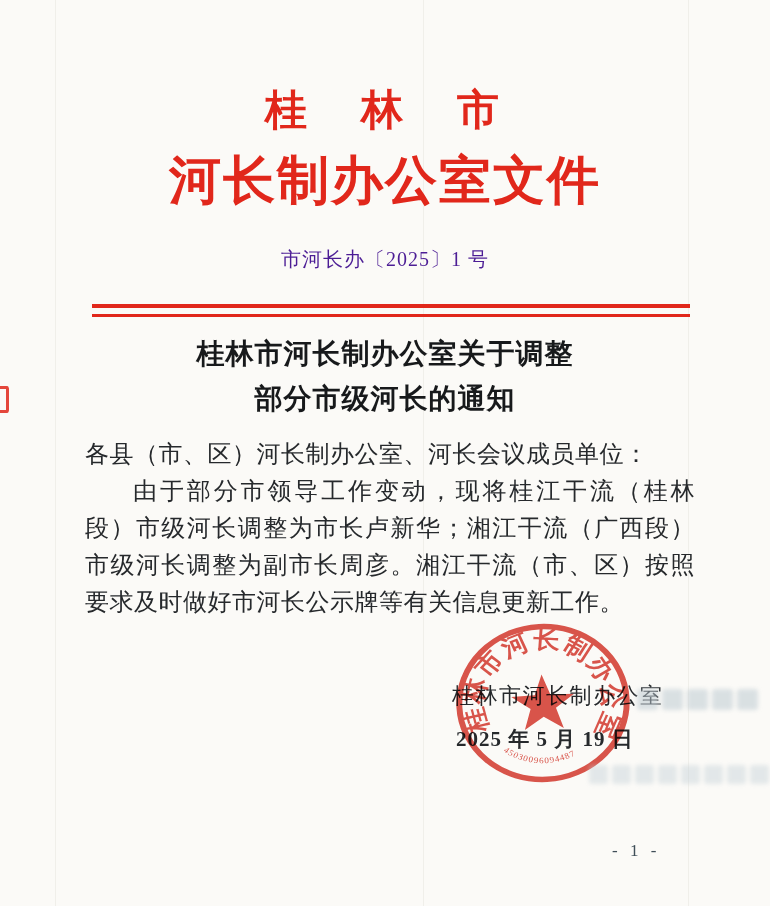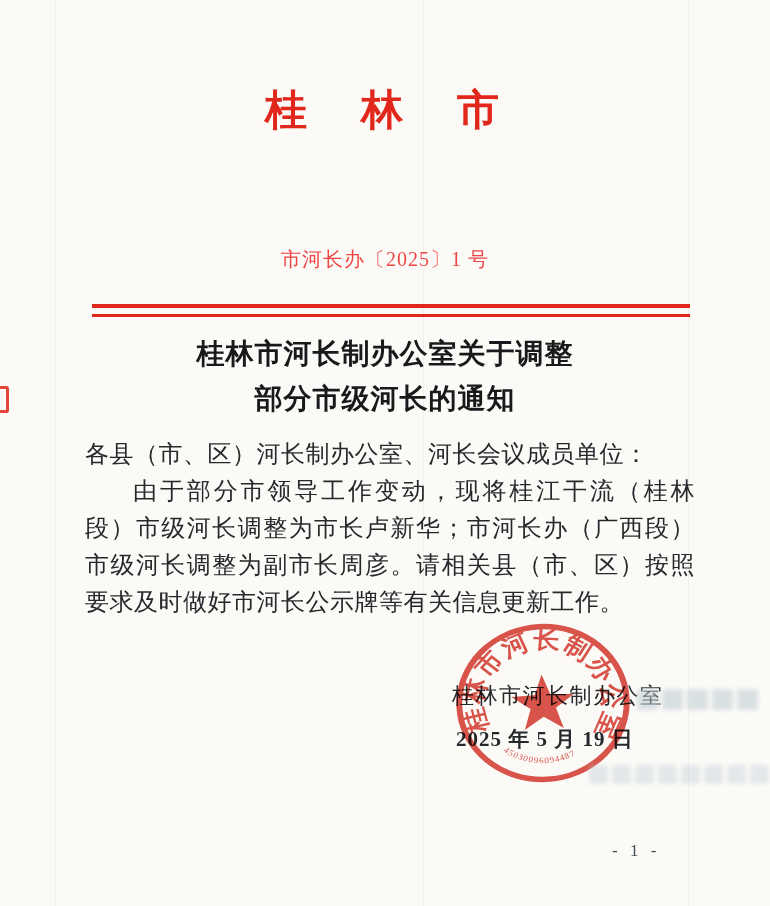--- a/index.html
+++ b/index.html
@@ -26,21 +26,21 @@
     text-align: center; font-size: 42px; font-weight: bold;
     color: var(--red); letter-spacing: 6px; white-space: pre;
   }
   .letterhead-2 {
     position: absolute; left: 0; right: 0; top: 146px;
     text-align: center; font-size: 52px; font-weight: bold;
     color: var(--red); letter-spacing: 2px;
   }
   .docnum {
     position: absolute; left: 0; right: 0; top: 246px;
-    text-align: center; font-size: 20px; color: #ef4444; letter-spacing: 1px;
+    text-align: center; font-size: 20px; color: #4c1d95; letter-spacing: 1px;
   }
   .redrule {
     position: absolute; left: 92px; top: 304px; width: 598px; height: 13px;
     border-top: 4px solid var(--red);
     border-bottom: 3px solid var(--red);
   }
   .title {
     position: absolute; left: 0; right: 0; top: 331px;
     text-align: center; font-size: 28px; font-weight: bold;
     color: #17191b; line-height: 45px; letter-spacing: 1px;
@@ -80,33 +80,34 @@
 </head>
 <body>
 
 <div class="page">
 
   <div class="scanline s1"></div>
   <div class="scanline s2"></div>
   <div class="scanline s3"></div>
 
   <div class="letterhead-1">桂　林　市</div>
+  <div class="letterhead-2">河长制办公室文件</div>
 
   <div class="docnum">市河长办〔2025〕1 号</div>
 
   <div class="redrule"></div>
 
   <div class="title">
     <div>桂林市河长制办公室关于调整</div>
     <div>部分市级河长的通知</div>
   </div>
 
   <div class="bodytext">
     <div class="salutation">各县（市、区）河长制办公室、河长会议成员单位：</div>
-    <div class="para">由于部分市领导工作变动，现将桂江干流（桂林段）市级河长调整为市长卢新华；市河长办（广西段）市级河长调整为副市长周彦。请相关县（市、区）按照要求及时做好市河长公示牌等有关信息更新工作。</div>
+    <div class="para">由于部分市领导工作变动，现将桂江干流（桂林段）市级河长调整为市长卢新华；湘江干流（广西段）市级河长调整为副市长周彦。湘江干流（市、区）按照要求及时做好市河长公示牌等有关信息更新工作。</div>
   </div>
 
   <div class="sig-org">桂林市河长制办公室</div>
   <div class="sig-date">2025 年 5 月 19 日</div>
 
   <svg class="seal" viewBox="0 0 200 200" preserveAspectRatio="none" xmlns="http://www.w3.org/2000/svg" xmlns:xlink="http://www.w3.org/1999/xlink">
     <circle cx="100" cy="100" r="91" fill="none" stroke="#d9473d" stroke-width="6.5"></circle>
     <polygon fill="#d9473d" points="100,66 108.5,90.3 134.2,90.9 113.8,106.5 121.2,131.1 100,116.5 78.8,131.1 86.2,106.5 65.8,90.9 91.5,90.3"></polygon>
     <path id="sealArc" d="M 40,128 A 66,66 0 1 1 160,128" fill="none"></path>
     <path id="serialArc" d="M 54,155 A 72,72 0 0 0 146,155" fill="none"></path>

